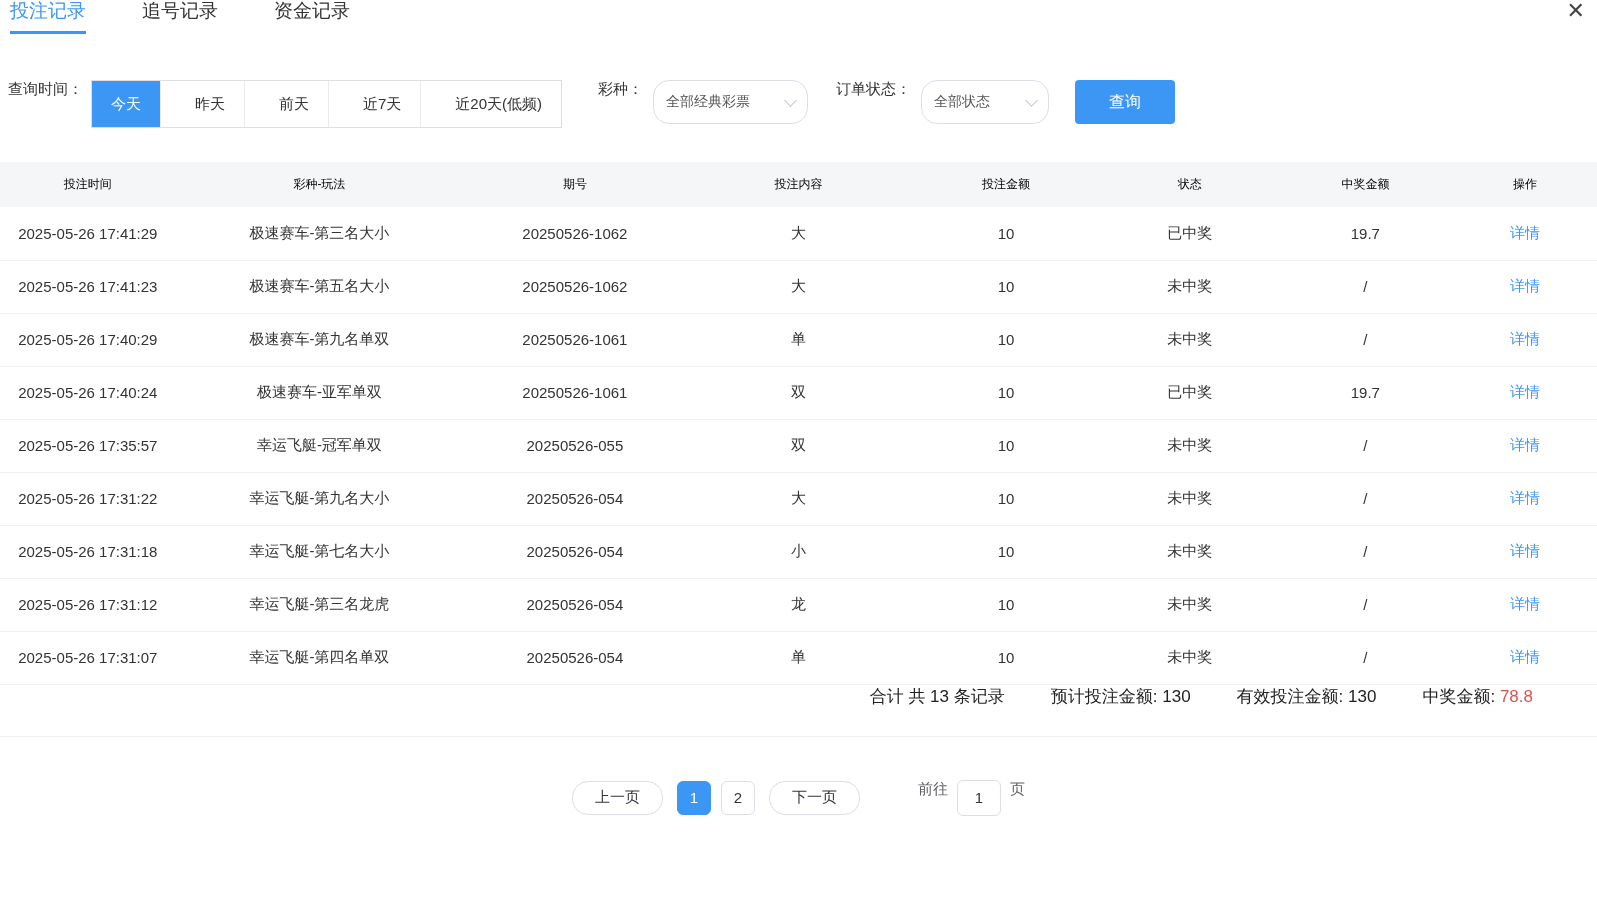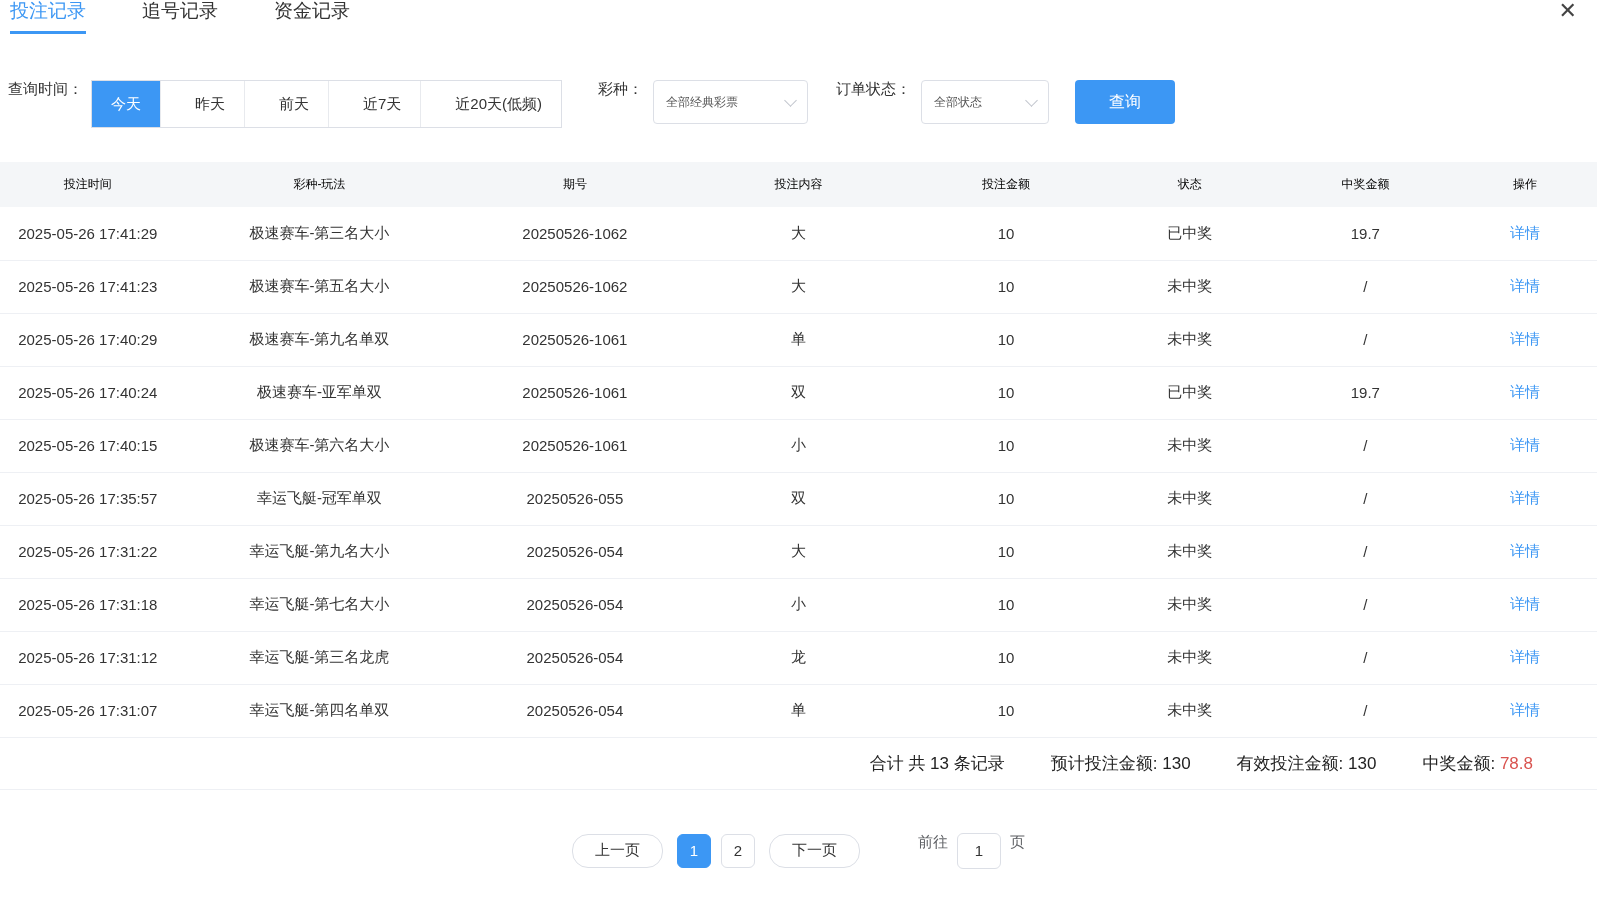--- a/index.html
+++ b/index.html
@@ -5,54 +5,54 @@
   * { margin:0; padding:0; box-sizing:border-box; }
   html,body { background:#fff; }
   body {
     font-family:"Liberation Sans","DejaVu Sans",sans-serif;
     color:#333;
     -webkit-font-smoothing:antialiased;
   }
   .page { position:relative; width:1597px; height:919px; background:#fff; overflow:hidden; }
 
   
-  .tabbar { display:flex; align-items:flex-start; padding:0 20px 0 10px; position:relative; }
+  .tabbar { display:flex; align-items:flex-start; padding:0 12px 0 10px; position:relative; }
   .tab { font-size:19px; line-height:22px; color:#333; margin-right:56px; padding-bottom:9px; cursor:pointer; }
   .tab.active { color:var(--accent,#3C97F4); border-bottom:3px solid var(--accent,#3C97F4); }
   .close-btn { margin-left:auto; font-size:22px; line-height:22px; color:#444; cursor:pointer; }
 
   
   .filters { display:flex; align-items:flex-start; margin-top:46px; padding-left:8px; height:44px; }
   .flabel { font-size:15px; color:#333; white-space:nowrap; }
   .seg-group { display:flex; align-items:stretch; height:48px; border:1px solid #dcdfe6; border-radius:0; overflow:hidden; margin-left:8px; }
   .seg { display:flex; align-items:center; padding:0 19px; font-size:15px; color:#333; background:#fff; cursor:pointer; white-space:nowrap; }
   .seg + .seg { border-left:1px solid #e8eaee;padding-left:34px; }
   .seg.active { background:var(--accent,#3C97F4); color:#fff; border-left:none; }
-  .select { display:flex; align-items:center; justify-content:space-between; height:44px; border:1px solid #dcdfe6; border-radius:4px; background:#fff; padding:0 12px; font-size:12px; color:#555; cursor:pointer; }
+  .select { display:flex; align-items:center; justify-content:space-between; height:44px; border:1px solid #dcdfe6; border-radius:16px; background:#fff; padding:0 12px; font-size:14px; color:#555; cursor:pointer; }
   .select .val { white-space:nowrap; }
   .chev { width:9px; height:9px; border-right:1.5px solid #c0c4cc; border-bottom:1.5px solid #c0c4cc; transform:rotate(45deg); margin-left:10px; margin-top:-4px; flex:0 0 auto; }
   .sel-lottery { width:155px; margin-left:10px; }
   .sel-status  { width:128px; margin-left:10px; }
   .lbl-lottery { margin-left:36px; }
   .lbl-status  { margin-left:28px; }
   .search-btn { margin-left:26px; width:100px; height:44px; border:none; border-radius:4px; background:var(--accent,#3C97F4); color:#fff; font-size:16px; cursor:pointer; font-family:inherit; }
 
   
   table.records { width:100%; border-collapse:collapse; margin-top:38px; table-layout:fixed; }
   table.records th {
     background:#f4f6f8; height:45px; font-size:12px; font-weight:400; color:#000000; 
   }
   table.records td { height:53px; font-size:15px; color:#333; text-align:center; border-bottom:1px solid #eef0f4; background:#fff; }
   .col-time{width:11%;} .col-game{width:18%;} .col-issue{width:14%;} .col-content{width:14%;}
   .col-amount{width:12%;} .col-status{width:11%;} .col-prize{width:11%;} .col-action{width:9%;}
   td.won { color:var(--danger,#D9534F); }
   .detail-link { color:var(--accent,#3C97F4); cursor:pointer; text-decoration:none; }
 
   
-  .summary { display:flex; align-items:center; justify-content:flex-end; height:52px; border-bottom:1px solid #eef0f4; font-size:17px; color:#222; padding-right:64px; gap:46px; white-space:nowrap; }
+  .summary { display:flex; justify-content:flex-end; height:52px; border-bottom:1px solid #eef0f4; font-size:17px; color:#222; padding-right:64px; gap:46px; white-space:nowrap; }
   .summary .red { color:var(--danger,#D9534F); }
 
   
   .pagination { display:flex; align-items:center; justify-content:center; margin-top:43px; gap:10px; font-size:15px; }
   .pg-btn { height:34px; padding:0 22px; border:1px solid #dcdfe6; border-radius:16px; background:#fff; color:#333; font-size:15px; display:flex; align-items:center; cursor:pointer; font-family:inherit; }
   .pg-num { width:34px; height:34px; border:1px solid #dcdfe6; border-radius:6px; background:#fff; color:#333; font-size:15px; display:flex; align-items:center; justify-content:center; cursor:pointer; }
   .pg-num.active { background:var(--accent,#3C97F4); border-color:var(--accent,#3C97F4); color:#fff; }
   .pg-prev { margin-right:4px; } .pg-next { margin-left:4px; }
   .goto { display:flex; align-items:flex-start; margin-left:48px; gap:9px; color:#606266; }
   .goto-input { width:44px; height:36px; border:1px solid #dcdfe6; border-radius:6px; text-align:center; font-size:15px; color:#333; font-family:inherit; }
@@ -155,30 +155,20 @@
       <td>2025-05-26 17:40:24</td>
       <td>极速赛车-亚军单双</td>
       <td>20250526-1061</td>
       <td>双</td>
       <td>10</td>
       <td class="won">已中奖</td>
       <td class="won">19.7</td>
       <td><a class="detail-link">详情</a></td>
     </tr>
 
-    <tr class="trow">
-      <td>2025-05-26 17:40:15</td>
-      <td>极速赛车-第六名大小</td>
-      <td>20250526-1061</td>
-      <td>小</td>
-      <td>10</td>
-      <td>未中奖</td>
-      <td>/</td>
-      <td><a class="detail-link">详情</a></td>
-    </tr>
 
     <tr class="trow">
       <td>2025-05-26 17:35:57</td>
       <td>幸运飞艇-冠军单双</td>
       <td>20250526-055</td>
       <td>双</td>
       <td>10</td>
       <td>未中奖</td>
       <td>/</td>
       <td><a class="detail-link">详情</a></td>

